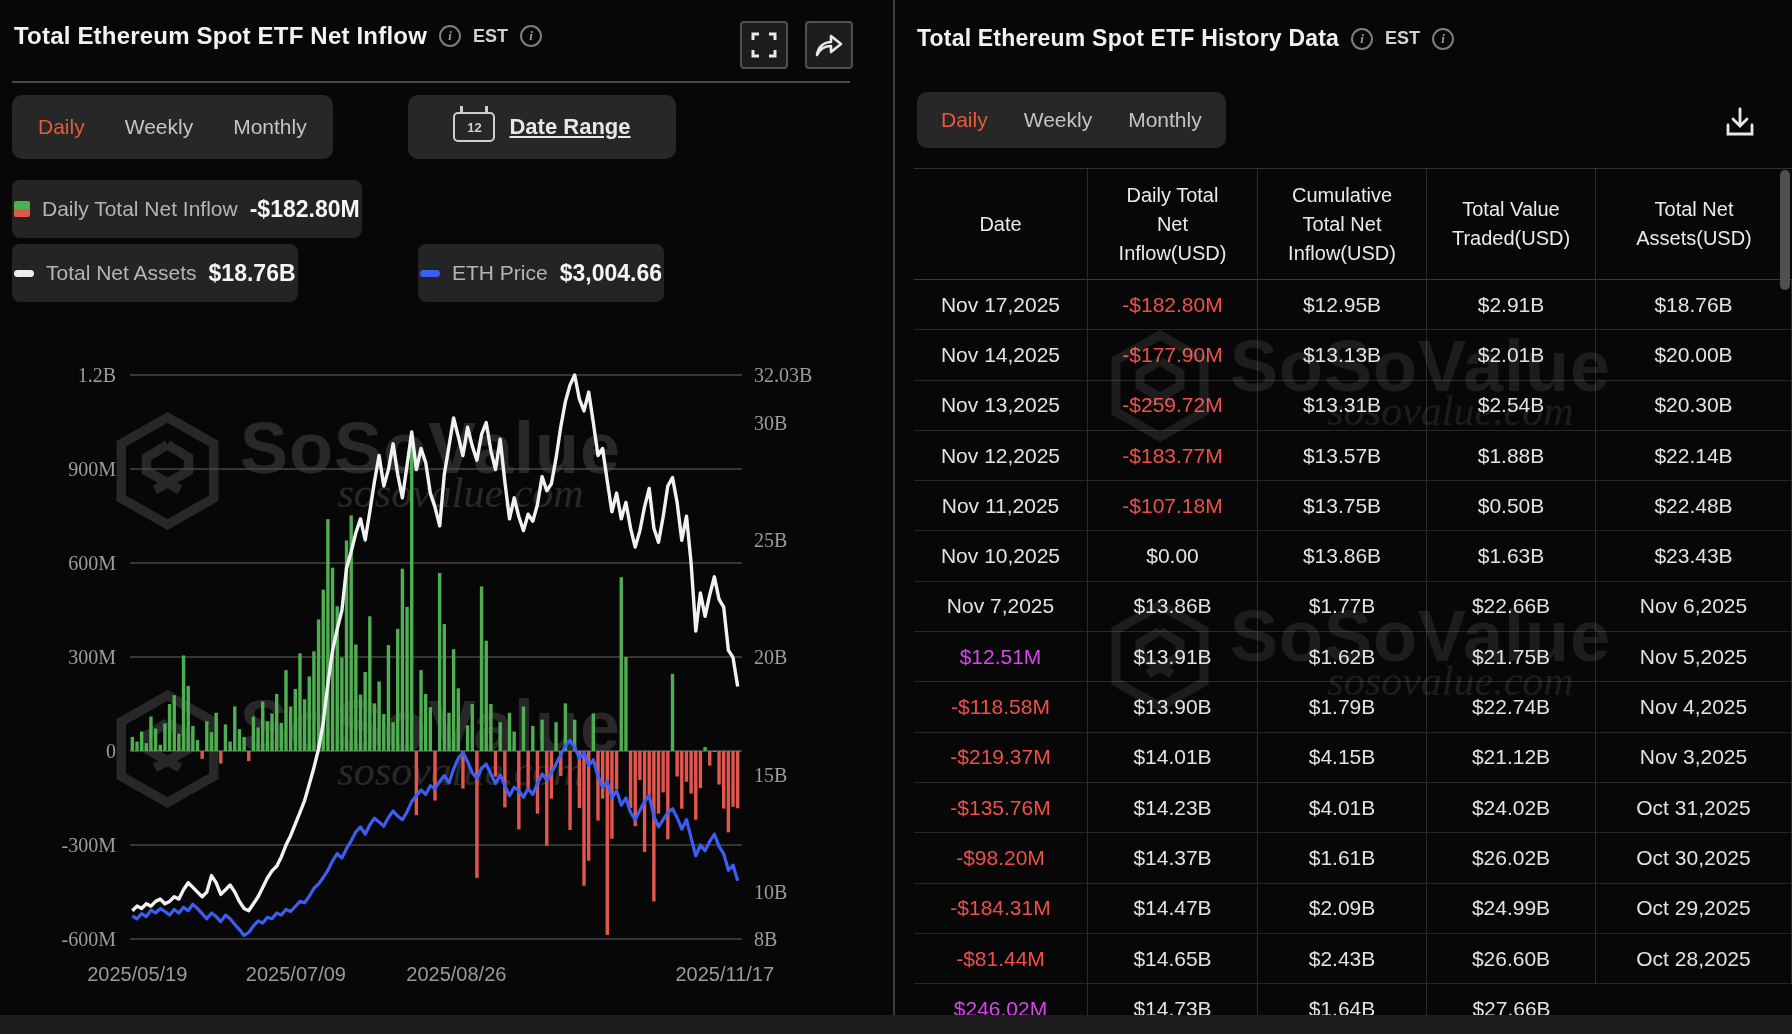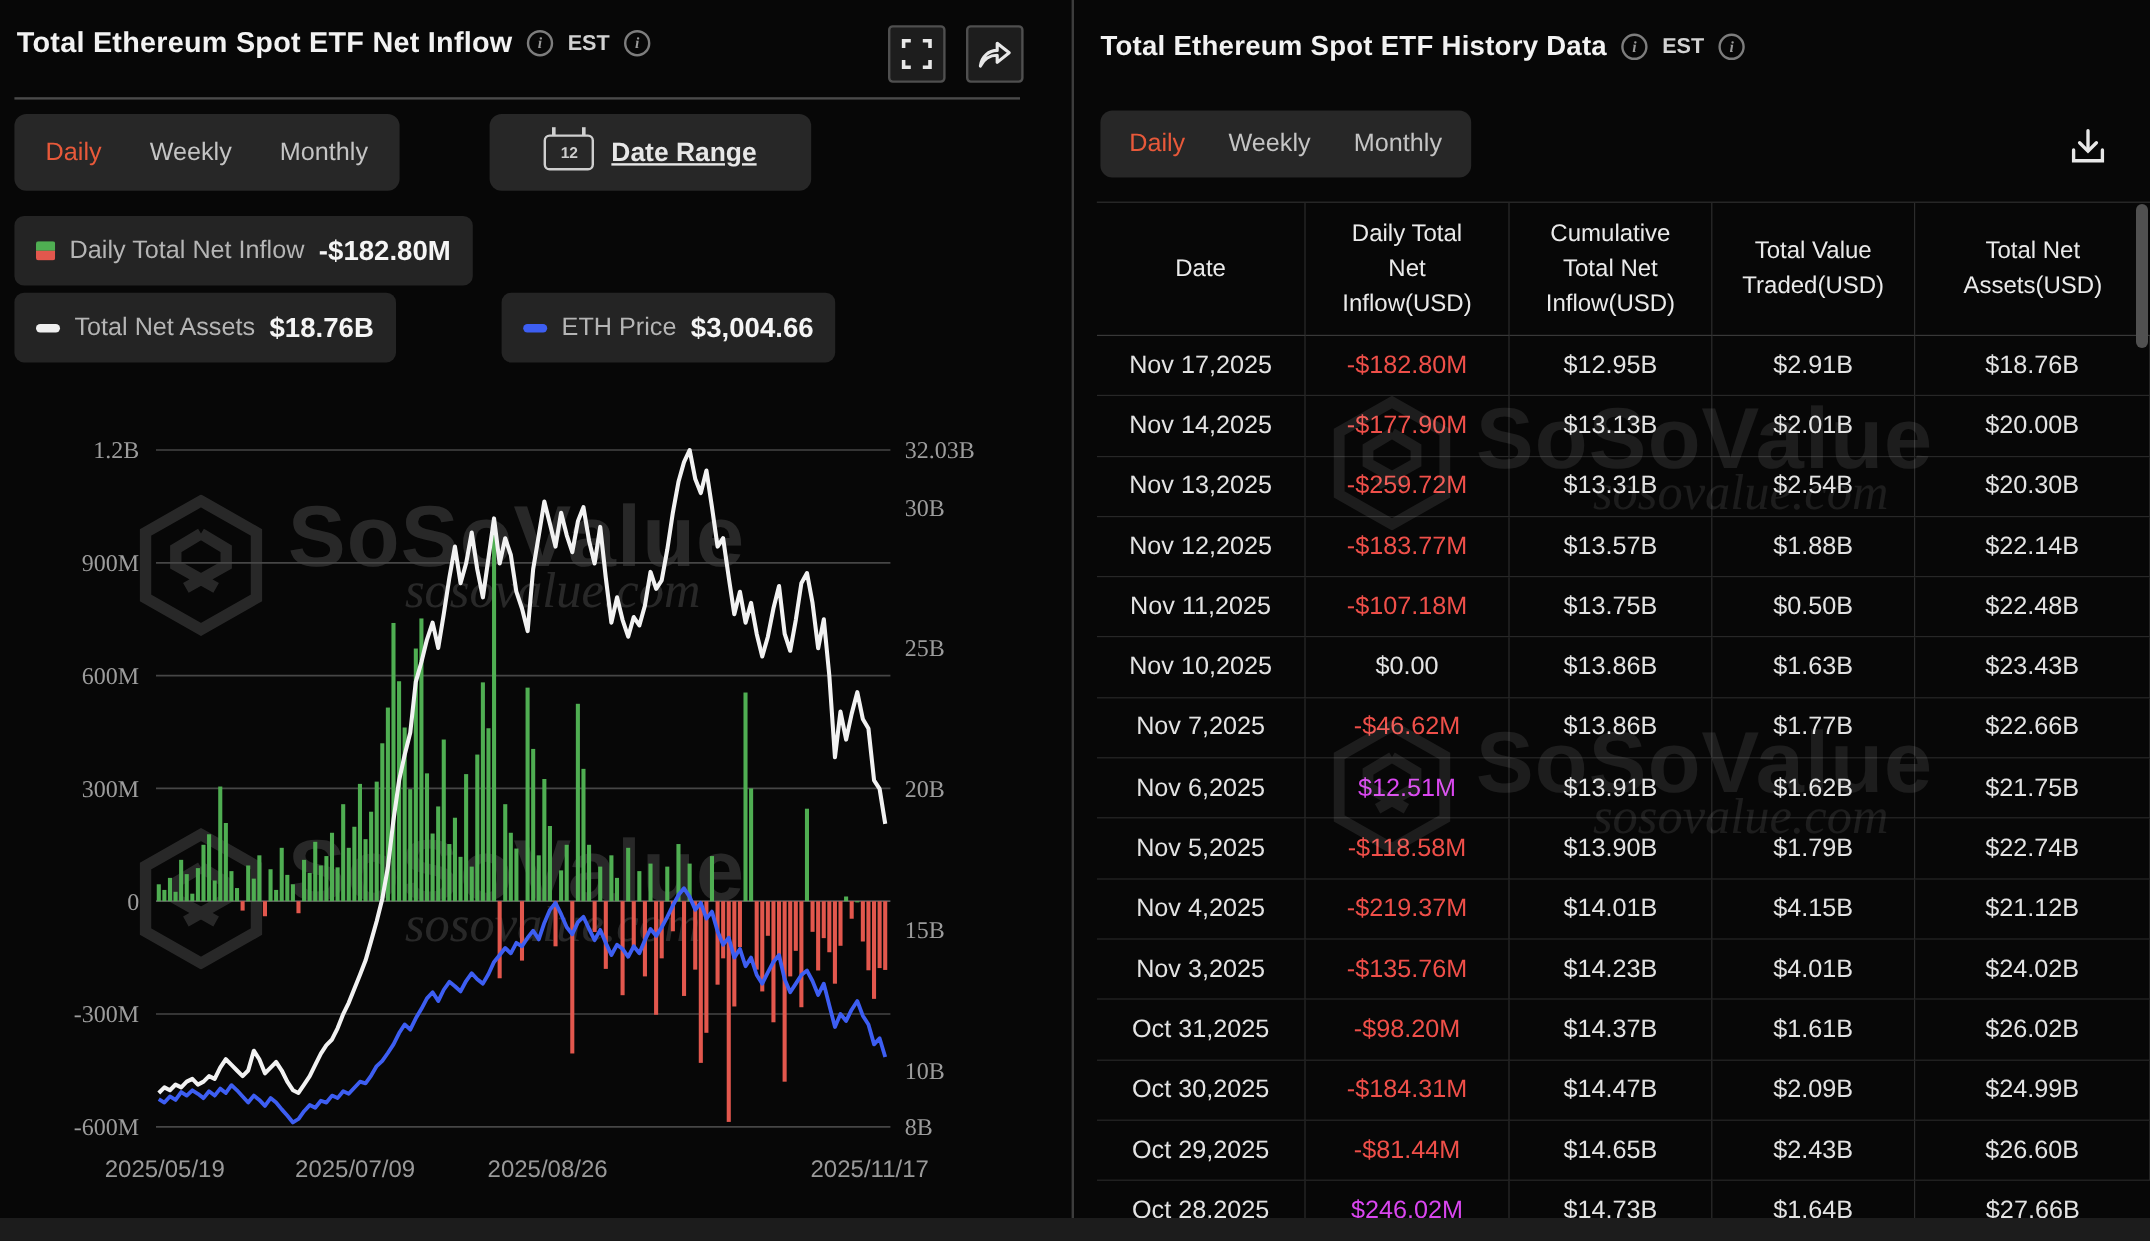--- a/index.html
+++ b/index.html
@@ -27,21 +27,21 @@
   .tab.active { color:#e8593a; }
   .daterange { position:absolute; left:408px; top:95px; height:64px; width:268px; background:#272727;
                border-radius:10px; display:flex; align-items:center; justify-content:center; gap:14px; }
   .daterange .dr-label { font-size:22px; font-weight:700; color:#e8e8e8;text-decoration:underline; }
   .cal { width:30px; height:30px; border:2.5px solid #cfcfcf; border-radius:5px; position:relative;padding-left:38px; }
   .cal:before, .cal:after { content:""; position:absolute; top:-8px; width:3px; height:7px; background:#cfcfcf; }
   .cal:before { left:5px; } .cal:after { right:5px; }
   .cal span { position:absolute; left:0; right:0; top:6px; text-align:center; font-size:13px; font-weight:700; color:#cfcfcf; }
 
   .chip { position:absolute; background:#242424; border-radius:8px; height:58px; display:flex;
-          align-items:center; padding:0 18px; gap:12px; }
+          align-items:center; padding:0 2px; gap:12px; }
   .chip .lbl { font-size:21px; color:#b5b5b5; }
   .chip .val { font-size:23px; font-weight:700; color:#f5f5f5; }
   .ico-split { width:16px; height:16px; display:flex; flex-direction:column; border-radius:2px; overflow:hidden; }
   .ico-split i { flex:1; }
   .dash { width:20px; height:7px; border-radius:4px; }
 
   .chart-wrap { position:absolute; left:0; top:350px; width:893px; height:660px; }
   .chart-svg { position:absolute; left:0; top:0; z-index:2; }
 
   
@@ -399,21 +399,20 @@
           <div class="td neg">-$107.18M</div>
           <div class="td">$13.75B</div>
           <div class="td">$0.50B</div>
           <div class="td">$22.48B</div>
           <div class="td">Nov 10,2025</div>
           <div class="td">$0.00</div>
           <div class="td">$13.86B</div>
           <div class="td">$1.63B</div>
           <div class="td">$23.43B</div>
           <div class="td">Nov 7,2025</div>
-          <div class="td neg">-$46.62M</div>
           <div class="td">$13.86B</div>
           <div class="td">$1.77B</div>
           <div class="td">$22.66B</div>
           <div class="td">Nov 6,2025</div>
           <div class="td pos">$12.51M</div>
           <div class="td">$13.91B</div>
           <div class="td">$1.62B</div>
           <div class="td">$21.75B</div>
           <div class="td">Nov 5,2025</div>
           <div class="td neg">-$118.58M</div>

